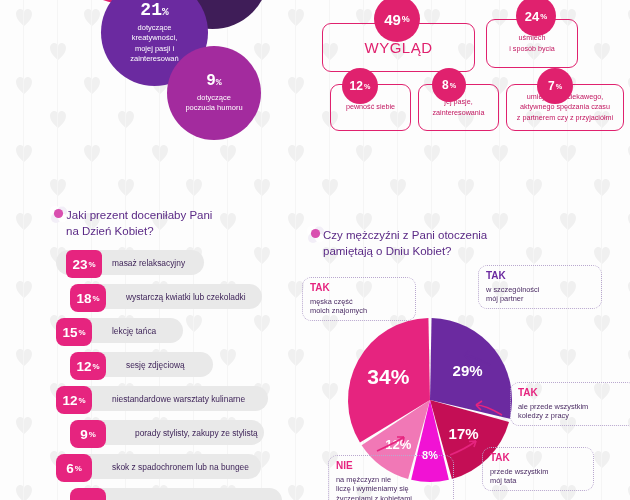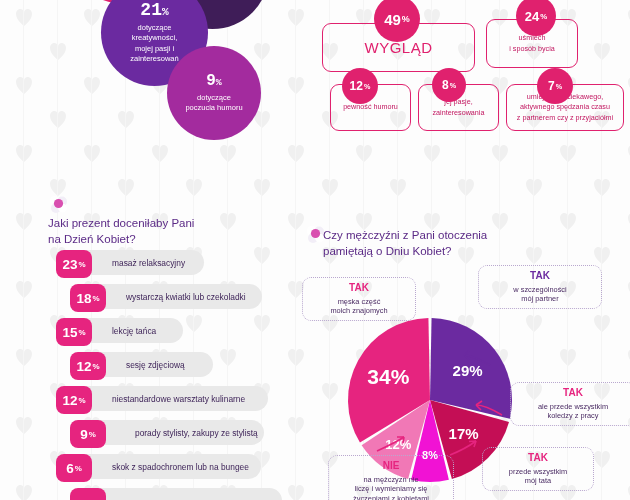--- a/index.html
+++ b/index.html
@@ -45,39 +45,39 @@
   #badge-12{left:20px;top:64px;width:36px;height:36px;font-size:12px;}
   #box-pasje{left:96px;top:80px;width:79px;height:45px;}
   #badge-8{left:110px;top:64px;width:34px;height:34px;font-size:12px;}
   #box-umiejetnosc{left:184px;top:80px;width:116px;height:45px;}
   #badge-7{left:215px;top:64px;width:36px;height:36px;font-size:12px;}
 
   
   .sec-head{position:absolute;z-index:4;display:flex;align-items:flex-start;}
   .sec-head .htext{font-size:11.5px;color:#5b2a86;line-height:1.35;font-weight:normal;}
   .flower{position:relative;width:22px;height:22px;flex:0 0 22px;margin-right:-4px;margin-top:-4px;}
-  #head-gift{left:48px;top:198px;flex-direction:column;}
+  #head-gift{left:48px;top:208px;}
   #head-pie{left:305px;top:228px;}
 
   
   #gift-list{position:absolute;left:56px;top:250px;width:250px;z-index:3;}
   .grow{position:relative;height:28px;margin-bottom:6px;}
   .gbar{position:absolute;left:0;top:0;height:25px;background:#e9e9e9;border-radius:13px;}
   .gpct{position:absolute;top:0;width:36px;height:28px;background:#e6247f;color:#fff;
         border-radius:8px;display:flex;align-items:center;justify-content:center;
         font-weight:bold;font-size:13.5px;z-index:2;}
   .gpct .sign{font-size:8px;font-weight:bold;margin-left:1px;}
   .glabel{position:absolute;left:56px;top:0;height:25px;display:flex;align-items:center;
           font-size:8.4px;color:#3a1f55;}
 
   
   #pie-wrap{position:absolute;left:300px;top:255px;width:330px;height:245px;z-index:3;}
   #pie-svg{position:absolute;left:0;top:0;}
   .callout{position:absolute;border:1.3px dotted #b9a8cf;border-radius:9px;
-           background:transparent;text-align:center;padding:4px 7px;}
+           background:transparent;text-align:left;padding:4px 7px;}
   .callout .ctitle{font-size:10px;font-weight:bold;line-height:1.25;}
   .callout .cbody{font-size:7.4px;color:#4a2b63;line-height:1.35;margin-top:2px;}
   .pink-t{color:#e6247f;}
   .purple-t{color:#6b2aa0;}
 </style>
 </head>
 <body>
 
 <svg id="bg-pattern" width="630" height="500">
   <defs>
@@ -121,21 +121,21 @@
 
   <div class="tbox" id="box-usmiech">
     <div class="btext">uśmiech<br>i sposób bycia</div>
   </div>
   <div class="badge" id="badge-24">
       <span>24</span>
       <span class="sign">%</span>
     </div>
 
   <div class="tbox" id="box-pewnosc">
-    <div class="btext">pewność humoru</div>
+    <div class="btext">pewność siebie</div>
   </div>
   <div class="badge" id="badge-12">
       <span>12</span>
       <span class="sign">%</span>
     </div>
 
   <div class="tbox" id="box-pasje">
     <div class="btext">jej pasje,<br>zainteresowania</div>
   </div>
   <div class="badge" id="badge-8">
@@ -161,21 +161,21 @@
       <circle cx="14.5" cy="14" r="4.4" fill="#ffffff" opacity="0.9"></circle>
       <circle cx="10.5" cy="9.5" r="4.6" fill="#d94fb0"></circle>
     </svg>
   </span>
   <span class="htext">Jaki prezent doceniłaby Pani<br>na Dzień Kobiet?</span>
 </div>
 
 <div id="gift-list">
     <div class="grow">
       <div class="gbar" style="left: 0px; width: 148px;"></div>
-      <div class="gpct" style="left: 0px;">
+      <div class="gpct" style="left: 10px; border-radius: 6px;">
         <span>23</span>
         <span class="sign">%</span>
       </div>
       <div class="glabel" style="left: 56px;">masaż relaksacyjny</div>
     </div>
     <div class="grow">
       <div class="gbar" style="left: 14px; width: 192px;"></div>
       <div class="gpct" style="left: 14px;">
         <span>18</span>
         <span class="sign">%</span>

